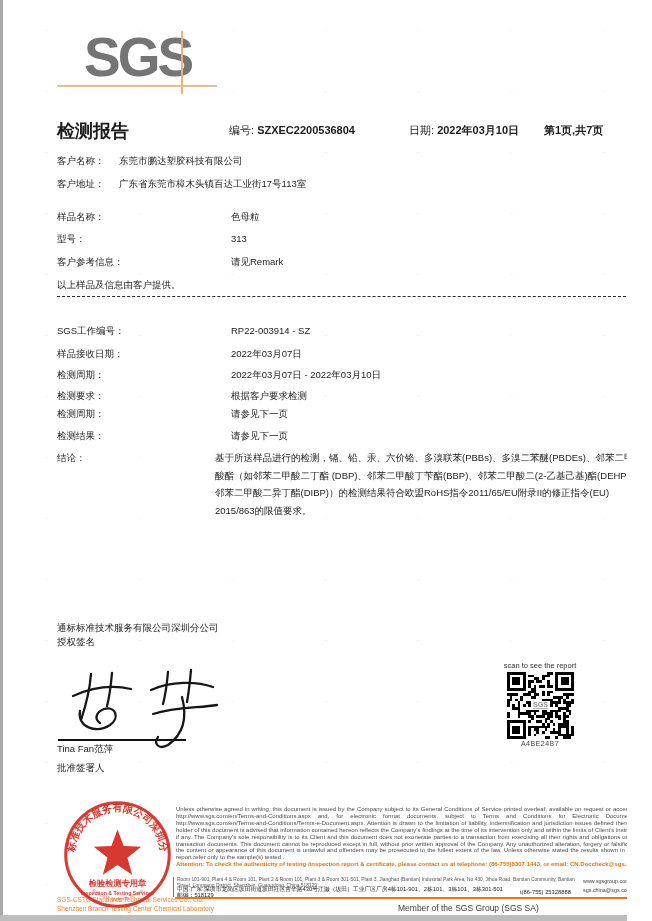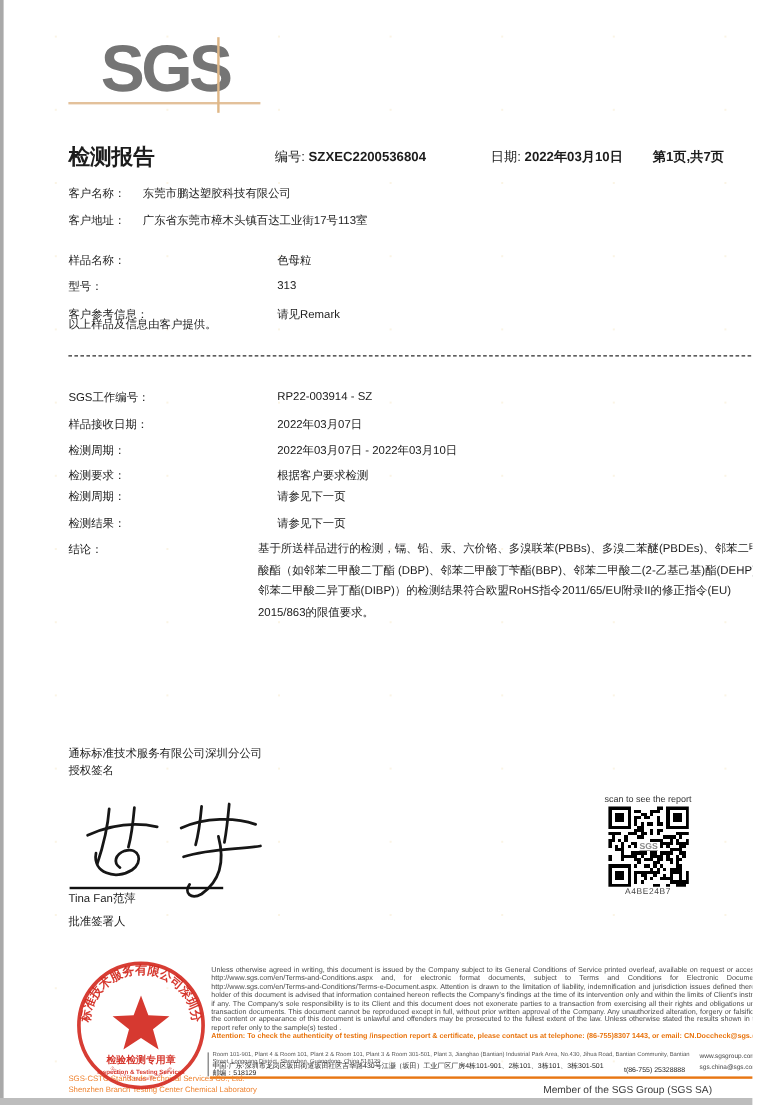--- a/index.html
+++ b/index.html
@@ -42,21 +42,21 @@
   .legal{position:absolute;left:176px;top:806px;width:472px;font-size:6px;line-height:6.9px;color:#4b4b4b;text-align:justify;}
   .attn{position:absolute;left:176px;top:861px;width:472px;font-size:6px;line-height:7px;color:#e8730c;font-weight:bold;}
   .addr-sep{position:absolute;left:173px;top:877px;width:1px;height:20px;background:#777;}
   .addr-en{position:absolute;left:177px;top:877px;width:400px;font-size:4.9px;color:#555;line-height:5.6px;}
   .site{position:absolute;left:583px;top:878px;font-size:5.4px;color:#444;}
   .addr-cn{position:absolute;left:177px;top:886px;width:330px;font-size:5.8px;color:#222;line-height:6.4px;}
   .phone{position:absolute;left:520px;top:889px;font-size:5.8px;color:#222;}
   .email{position:absolute;left:583px;top:887px;font-size:5.4px;color:#444;}
   .orange-rule{position:absolute;left:175px;top:897px;width:473px;height:2px;background:#e87612;}
   .orange-v{position:absolute;left:644px;top:868px;width:2px;height:40px;background:#e87612;}
-  .member{position:absolute;left:398px;top:903px;width:250px;text-align:center;font-size:8.5px;color:#3a3a3a;}
+  .member{position:absolute;left:398px;top:903px;width:250px;text-align:left;font-size:8.5px;color:#3a3a3a;}
 </style>
 </head>
 <body>
 
 <div id="page">
   <div class="edge-left"></div>
 
   <div class="logo-text">SGS</div>
   <div class="logo-hline"></div>
   <div class="logo-vline"></div>
@@ -86,21 +86,21 @@
     <span class="v2">色母粒</span>
   </div>
   <div class="row" style="top:233px">
     <span class="lbl">型号：</span>
     <span class="v2">313</span>
   </div>
   <div class="row" style="top:256px">
     <span class="lbl">客户参考信息：</span>
     <span class="v2">请见Remark</span>
   </div>
-  <div class="plain" style="top:264px">以上样品及信息由客户提供。</div>
+  <div class="plain" style="top:279px">以上样品及信息由客户提供。</div>
 
   <div class="dashline"></div>
 
   <div class="row" style="top:325px">
     <span class="lbl">SGS工作编号：</span>
     <span class="v2">RP22-003914 - SZ</span>
   </div>
   <div class="row" style="top:348px">
     <span class="lbl">样品接收日期：</span>
     <span class="v2">2022年03月07日</span>

